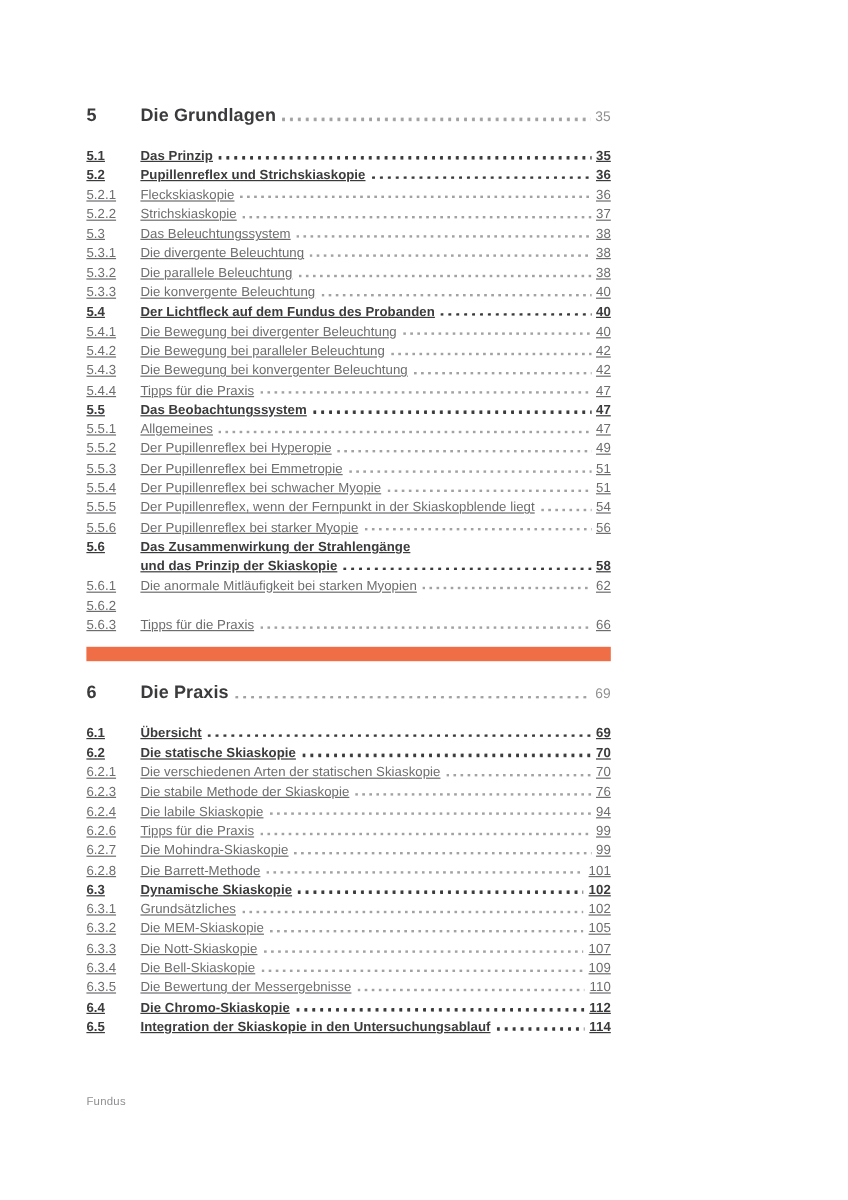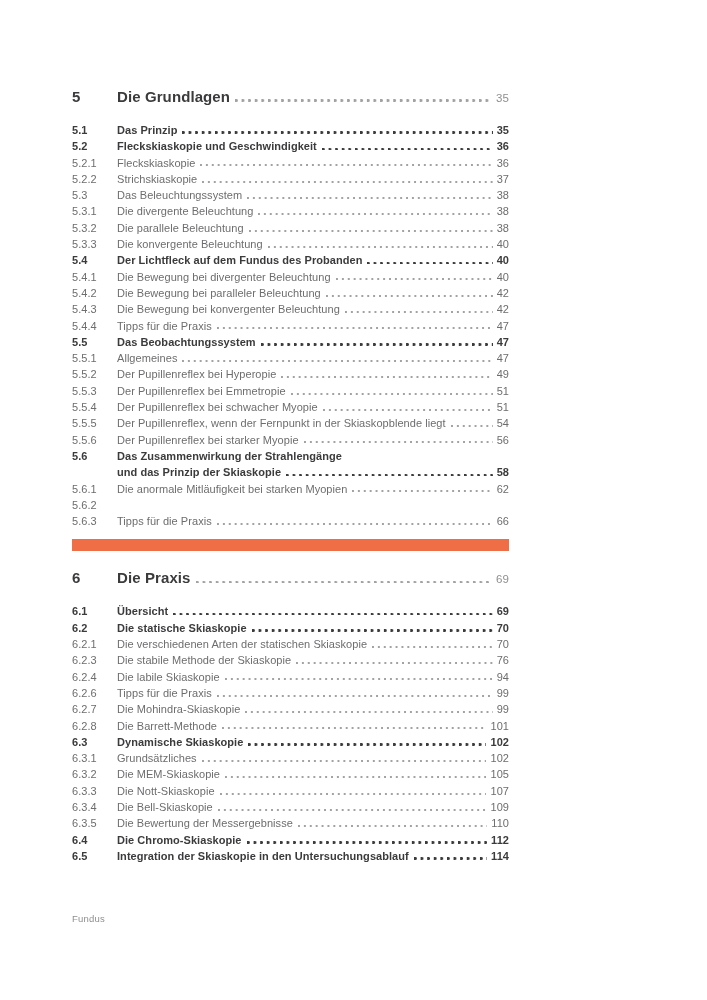--- a/index.html
+++ b/index.html
@@ -38,20 +38,21 @@
   }
   .chapter-heading .dots { color: var(--leader); }
   
   .entries { margin-top: 15px; }
   .row {
     display: flex;
     font-size: 11px;
     line-height: 16.3px;
     color: var(--gray);
     letter-spacing: 0.05px;
+    text-decoration: underline;
   }
   .row .num { flex: 0 0 45px; }
   .row .body { flex: 1 1 auto; min-width: 0; display: flex; flex-direction: column; justify-content: center; }
   .line { display: flex; align-items: baseline; }
   .row.bold { font-weight: 700; color: var(--dark); }
   .row.bold .dots { color: var(--dark); }
   .row .dots { color: var(--leader); }
   
   .dots {
     flex: 1 1 auto;
@@ -104,21 +105,21 @@
                 <span class="title">Das Prinzip</span>
                 <span class="dots"></span>
                 <span class="pg">35</span>
               </span>
             </span>
           </div>
           <div class="row bold">
             <span class="num">5.2</span>
             <span class="body">
               <span class="line">
-                <span class="title">Fleckskiaskopie und Geschwindigkeit</span>
+                <span class="title">Pupillenreflex und Strichskiaskopie</span>
                 <span class="dots"></span>
                 <span class="pg">36</span>
               </span>
             </span>
           </div>
           <div class="row">
             <span class="num">5.2.1</span>
             <span class="body">
               <span class="line">
                 <span class="title">Fleckskiaskopie</span>

